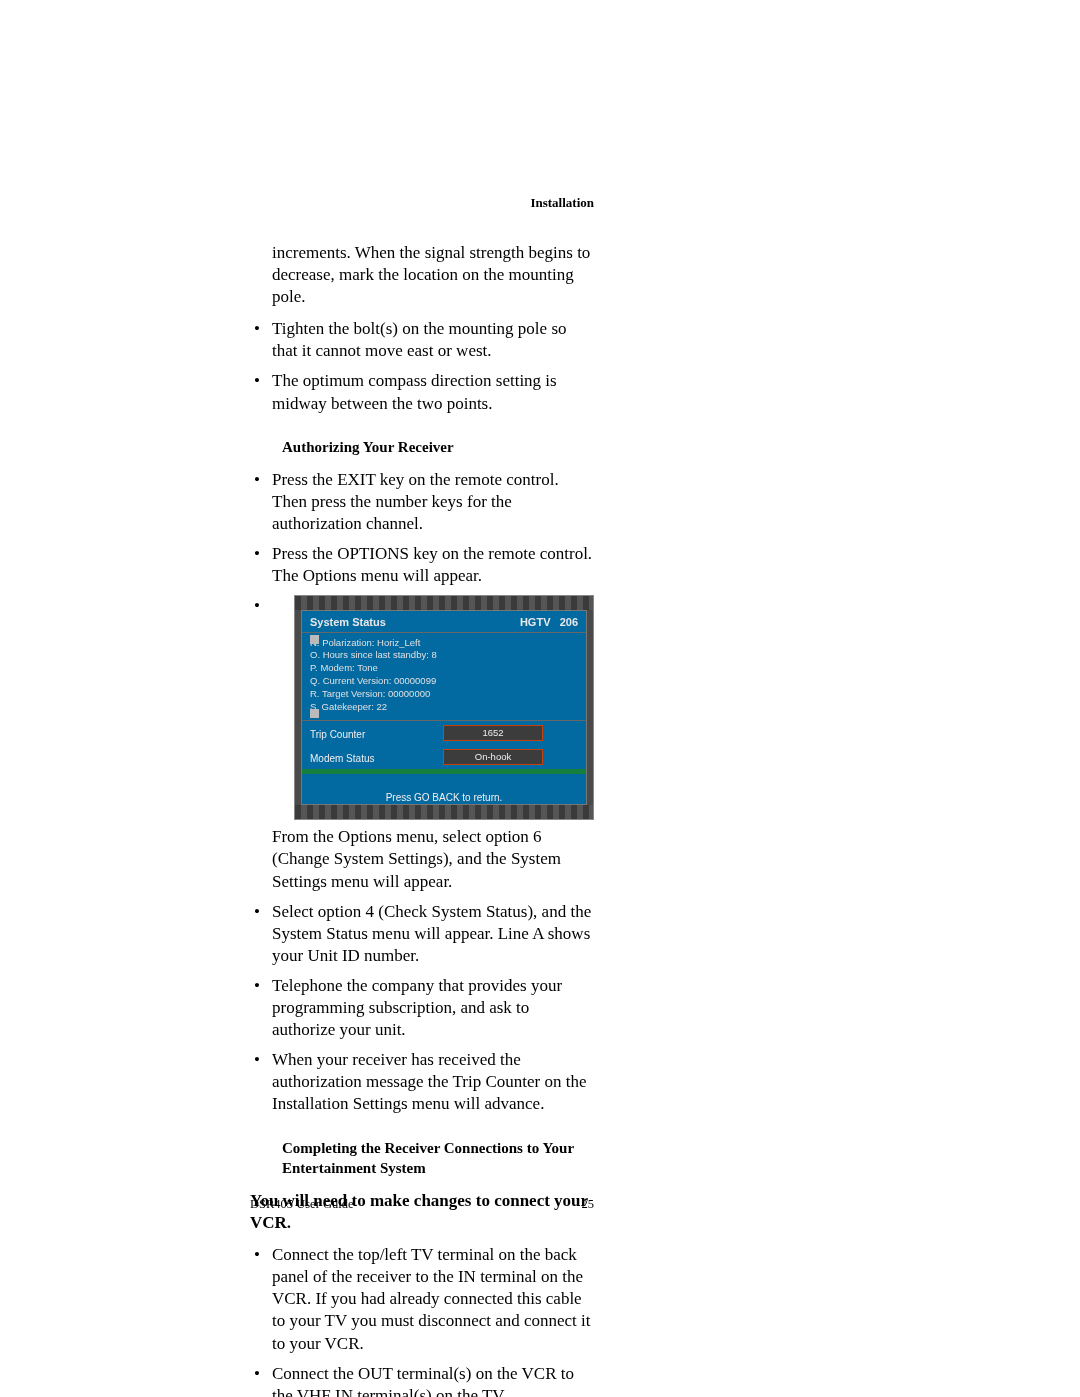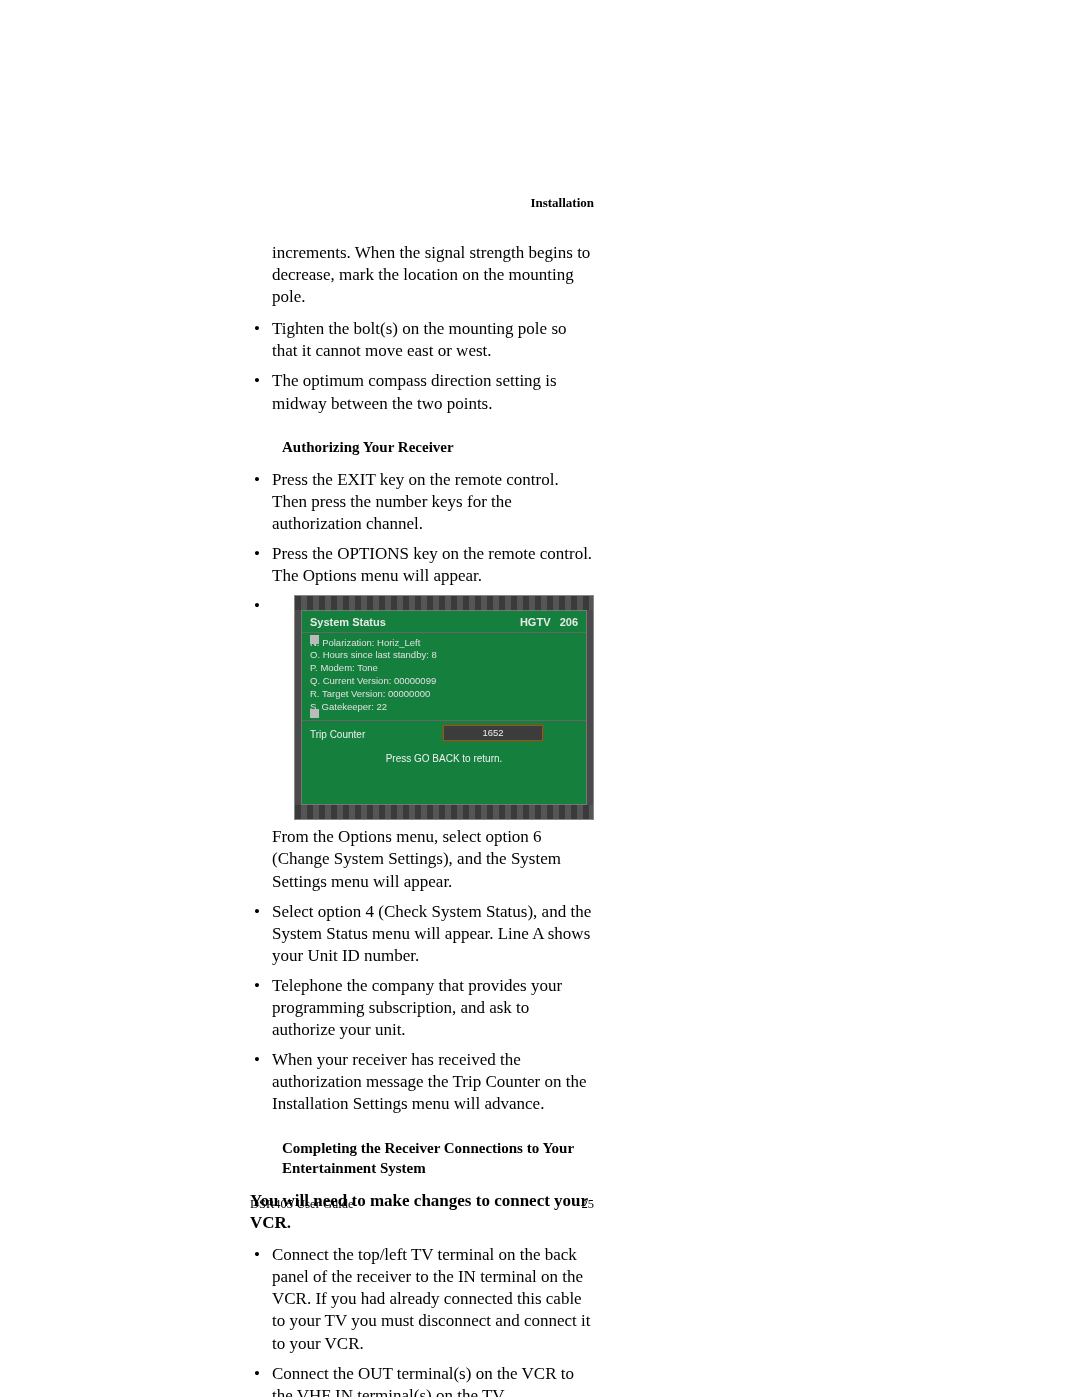--- a/index.html
+++ b/index.html
@@ -70,21 +70,21 @@
     position: relative;
     font-family: Arial, Helvetica, sans-serif;
   }
   .ss-edge-top, .ss-edge-bottom {
     height: 14px;
     background: repeating-linear-gradient(90deg, #3a3a3a 0 6px, #555 6px 12px);
   }
   .ss-inner {
     position: absolute;
     top: 14px; bottom: 14px; left: 6px; right: 6px;
-    background: #15803d;
+    background: #0369a1;
     border: 1px solid #777;
     color: #ddd;
     font-size: 10px;
   }
   .ss-title {
     display: flex;
     justify-content: space-between;
     padding: 4px 8px 2px 8px;
     color: #e8e8e8;
     border-bottom: 1px solid #666;
@@ -121,22 +121,22 @@
     border: 1px solid #c2410c;
     background: #3c3c3c;
     padding: 1px 0;
     font-size: 9.5px;
     margin-left: 23px;
   }
   .ss-footer {
     text-align: center;
     color: #f0f0f0;
     font-size: 10px;
-    padding: 4px 0 2px 0;
-    border-top: 3px solid #15803d;
+    padding: 17px 0 2px 0;
+    border-top: 5px solid #15803d;
   }
   .para {
     margin-bottom: 10px;
     font-weight: bold;
   }
   .page-footer {
     position: absolute;
     bottom: 185px;
     left: 250px;
     right: 290px;
@@ -188,20 +188,24 @@
             <div>P.  Modem:  Tone</div>
             <div>Q.  Current Version:  00000099</div>
             <div>R.  Target Version:  00000000</div>
             <div>S.  Gatekeeper:  22</div>
             <div class="ss-arrow down"></div>
           </div>
           <div class="ss-row">
             <span class="lbl">Trip Counter</span>
             <span class="val">1652</span>
           </div>
+          <div class="ss-row">
+            <span class="lbl">Modem Status</span>
+            <span class="val">On-hook</span>
+          </div>
           <div class="ss-footer">Press GO BACK to return.</div>
         </div>
         <div class="ss-edge-bottom" style="position:absolute;bottom:0;left:0;right:0;"></div>
       </div>
 
       <ul>
         <li>From the Options menu, select option 6 (Change System Settings), and the System Settings menu will appear.</li>
         <li>Select option 4 (Check System Status), and the System Status menu will appear. Line A shows your Unit ID number.</li>
         <li>Telephone the company that provides your programming subscription, and ask to authorize your unit.</li>
       </ul>

